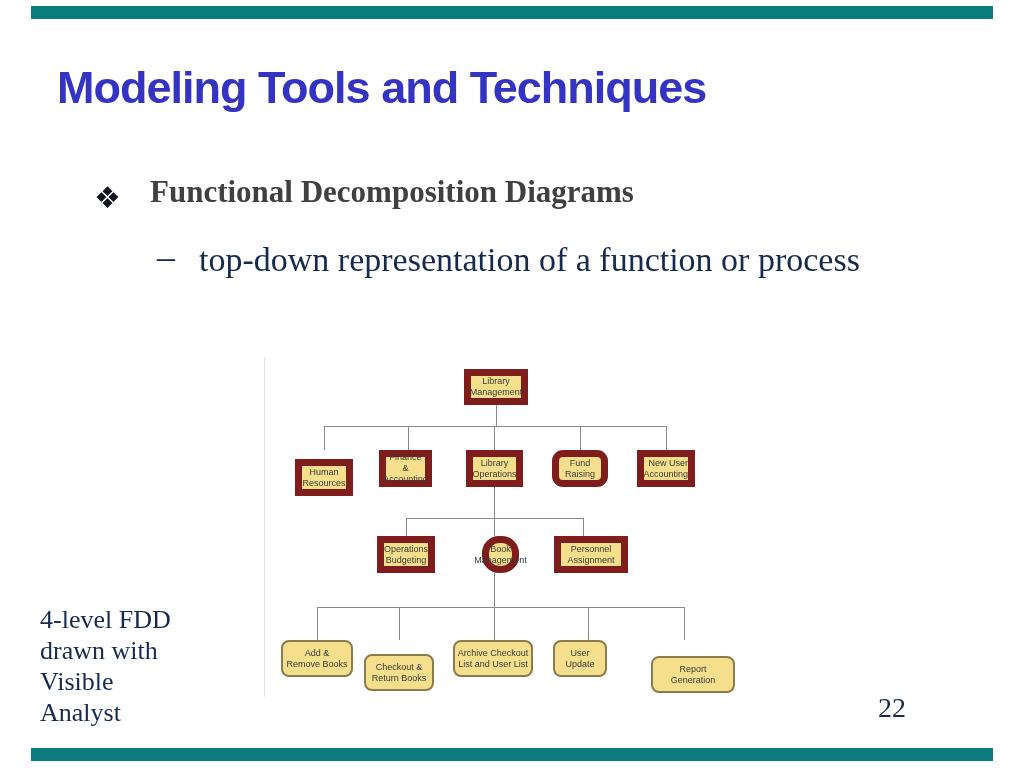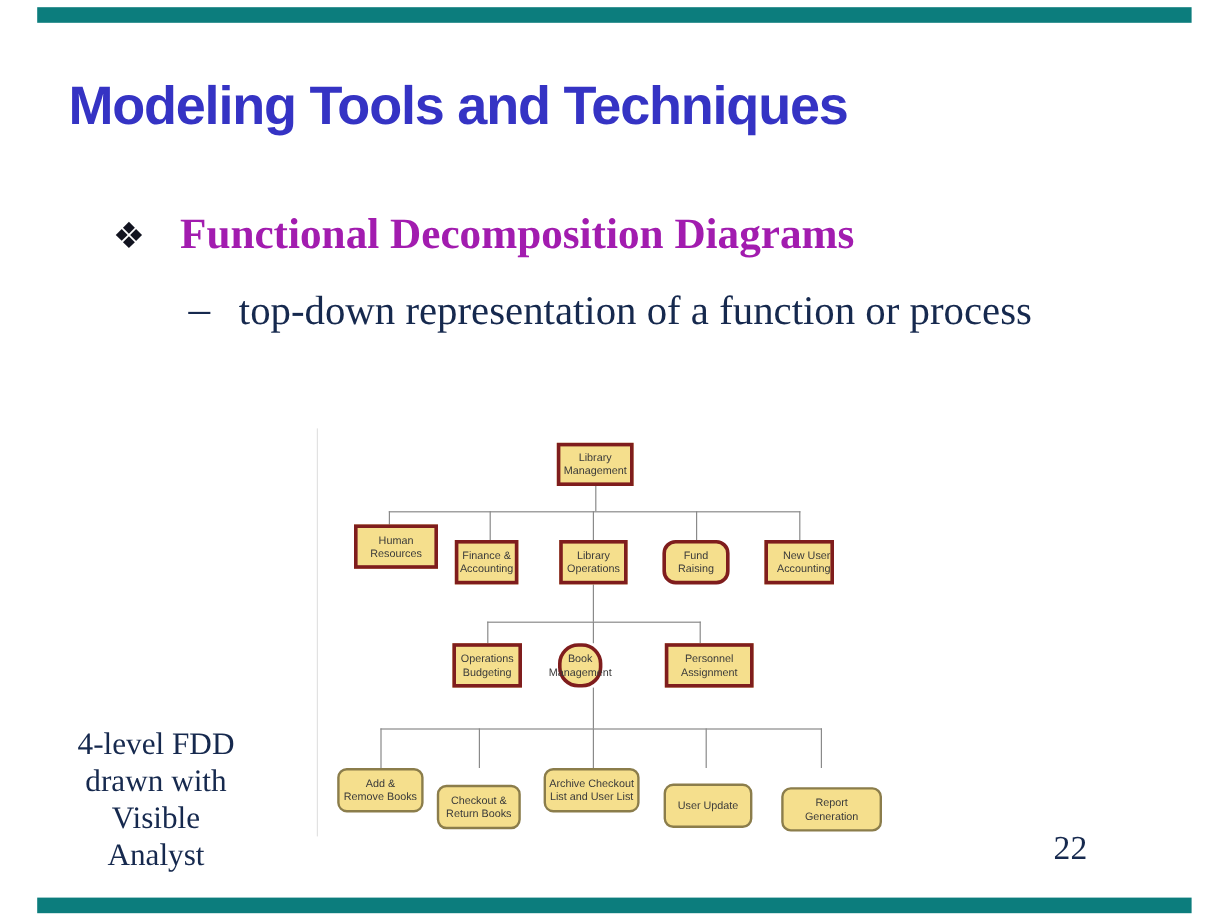--- a/index.html
+++ b/index.html
@@ -6,33 +6,33 @@
   .slide{position:relative;width:1024px;height:768px;background:#ffffff;overflow:hidden;
          font-family:"Liberation Serif",serif;}
   .accent-bar{position:absolute;left:31px;width:962px;height:13px;background:#0c7d7d;}
   .bar-top{top:6px;}
   .bar-bottom{top:748px;}
   .slide-title{position:absolute;left:57px;top:62px;
                font-family:"Liberation Sans",sans-serif;font-weight:bold;
                font-size:45px;letter-spacing:-1px;color:#3533c4;white-space:nowrap;}
   .bullet-marker{position:absolute;left:94px;top:180px;font-size:30px;color:#121420;
                  font-family:"DejaVu Sans",sans-serif;}
-  .bullet-text{position:absolute;left:150px;top:174px;font-size:36px;font-weight:bold;
-               color:#a21caf;white-space:nowrap;}
+  .bullet-text{position:absolute;left:150px;top:174px;font-size:31px;font-weight:bold;
+               color:#404040;white-space:nowrap;}
   .dash-marker{position:absolute;left:157px;top:236px;font-size:36px;color:#16294e;}
   .sub-text{position:absolute;left:199px;top:237px;width:662px;font-size:34px;
             line-height:45px;color:#16294e;}
-  .caption{position:absolute;left:40px;top:604px;width:180px;text-align:center;
+  .caption{position:absolute;left:40px;top:604px;width:180px;
            font-size:26px;line-height:31px;color:#16294e;}
   .page-number{position:absolute;left:878px;top:692px;font-size:28px;color:#16294e;}
   .diagram{position:absolute;left:264px;top:357px;width:470px;height:340px;
            border-left:1px solid #e2e2e2;}
   .conn{position:absolute;background:#8a8a8a;}
   .node{position:absolute;box-sizing:border-box;background:#f5df8d;
-        border:3px solid #7f1d1d;display:flex;flex-direction:column;
+        border:7px solid #7f1d1d;display:flex;flex-direction:column;
         align-items:center;justify-content:center;text-align:center;
         font-family:"Liberation Sans",sans-serif;font-size:9px;line-height:11px;
         color:#3a3a3a;}
   .node.rounded{border-radius:8px;border:2px solid #8b7d4b;}
 </style>
 </head>
 <body>
 
 <div class="slide">
 
@@ -70,21 +70,21 @@
       <div class="conn" style="left: 52px; top: 250px; width: 368px; height: 1px;"></div>
       <div class="conn" style="left: 52px; top: 250px; width: 1px; height: 33px;"></div>
       <div class="conn" style="left: 134px; top: 250px; width: 1px; height: 33px;"></div>
       <div class="conn" style="left: 229px; top: 250px; width: 1px; height: 33px;"></div>
       <div class="conn" style="left: 323px; top: 250px; width: 1px; height: 33px;"></div>
       <div class="conn" style="left: 419px; top: 250px; width: 1px; height: 33px;"></div>
       <div class="node" style="left: 199px; top: 12px; width: 64px; height: 36px;">
         <div>Library</div>
         <div>Management</div>
       </div>
-      <div class="node" style="left: 30px; top: 80px; width: 70px; height: 37px;">
+      <div class="node" style="left: 30px; top: 102px; width: 58px; height: 37px;">
         <div>Human</div>
         <div>Resources</div>
       </div>
       <div class="node" style="left: 114px; top: 93px; width: 53px; height: 37px;">
         <div>Finance &amp;</div>
         <div>Accounting</div>
       </div>
       <div class="node" style="left: 201px; top: 93px; width: 57px; height: 37px;">
         <div>Library</div>
         <div>Operations</div>
@@ -94,41 +94,41 @@
         <div>Raising</div>
       </div>
       <div class="node" style="left: 372px; top: 93px; width: 58px; height: 37px; align-items: flex-end;">
         <div>New User</div>
         <div>Accounting</div>
       </div>
       <div class="node" style="left: 112px; top: 179px; width: 58px; height: 37px;">
         <div>Operations</div>
         <div>Budgeting</div>
       </div>
-      <div class="node" style="left: 200px; top: 179px; width: 37px; height: 37px; border-radius: 17px;">
+      <div class="node" style="left: 217px; top: 179px; width: 37px; height: 37px; border-radius: 17px;">
         <div>Book</div>
         <div>Management</div>
       </div>
       <div class="node" style="left: 289px; top: 179px; width: 74px; height: 37px;">
         <div>Personnel</div>
         <div>Assignment</div>
       </div>
       <div class="node rounded" style="left: 16px; top: 283px; width: 72px; height: 37px;">
         <div>Add &amp;</div>
         <div>Remove Books</div>
       </div>
       <div class="node rounded" style="left: 99px; top: 297px; width: 70px; height: 37px;">
         <div>Checkout &amp;</div>
         <div>Return Books</div>
       </div>
       <div class="node rounded" style="left: 188px; top: 283px; width: 80px; height: 37px;">
         <div>Archive Checkout</div>
         <div>List and User List</div>
       </div>
-      <div class="node rounded" style="left: 288px; top: 296px; width: 74px; height: 37px;">
+      <div class="node rounded" style="left: 288px; top: 283px; width: 54px; height: 37px;">
         <div>User Update</div>
       </div>
       <div class="node rounded" style="left: 386px; top: 283px; width: 84px; height: 37px; margin-top: 16px;">
         <div>Report</div>
         <div>Generation</div>
       </div>
     </div>
 
   <div class="page-number">22</div>
 

